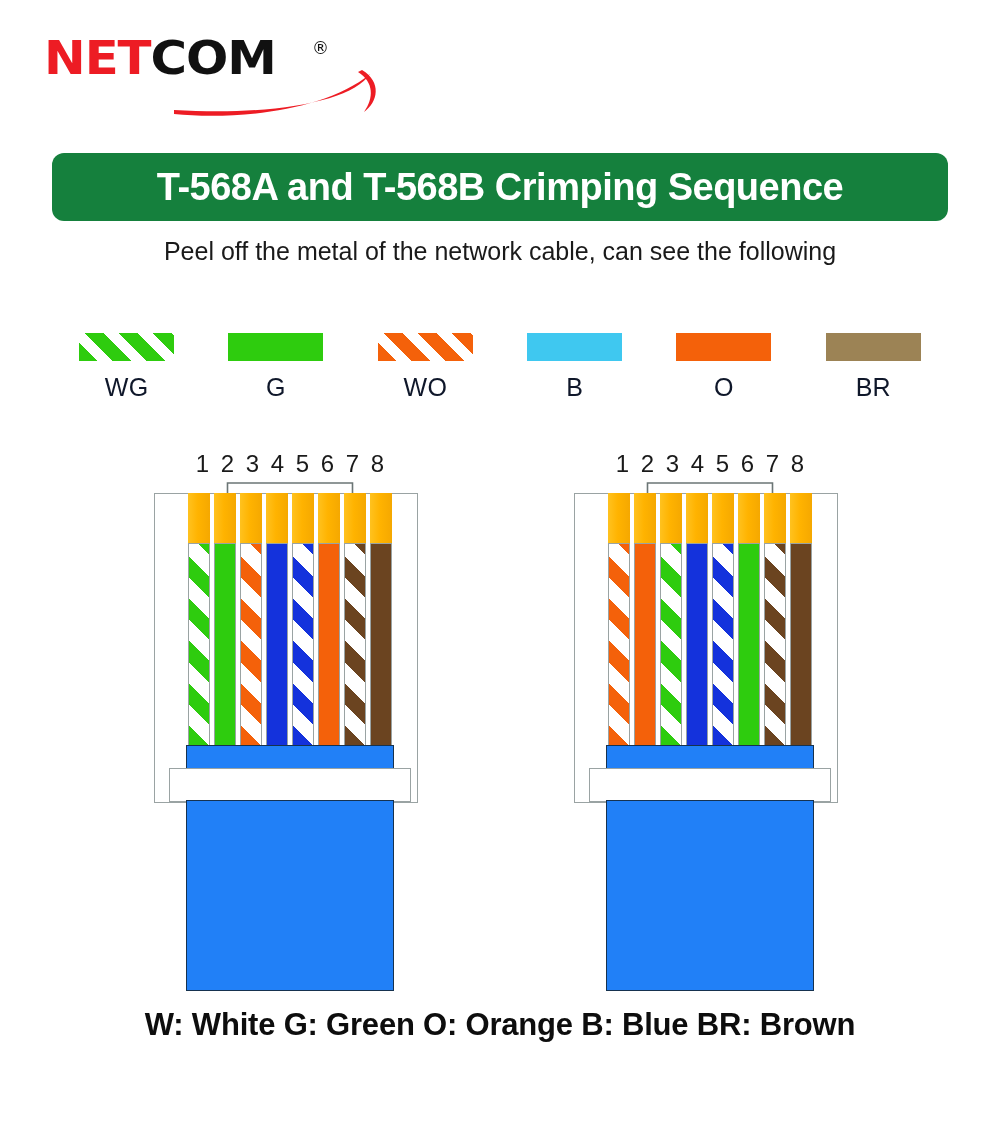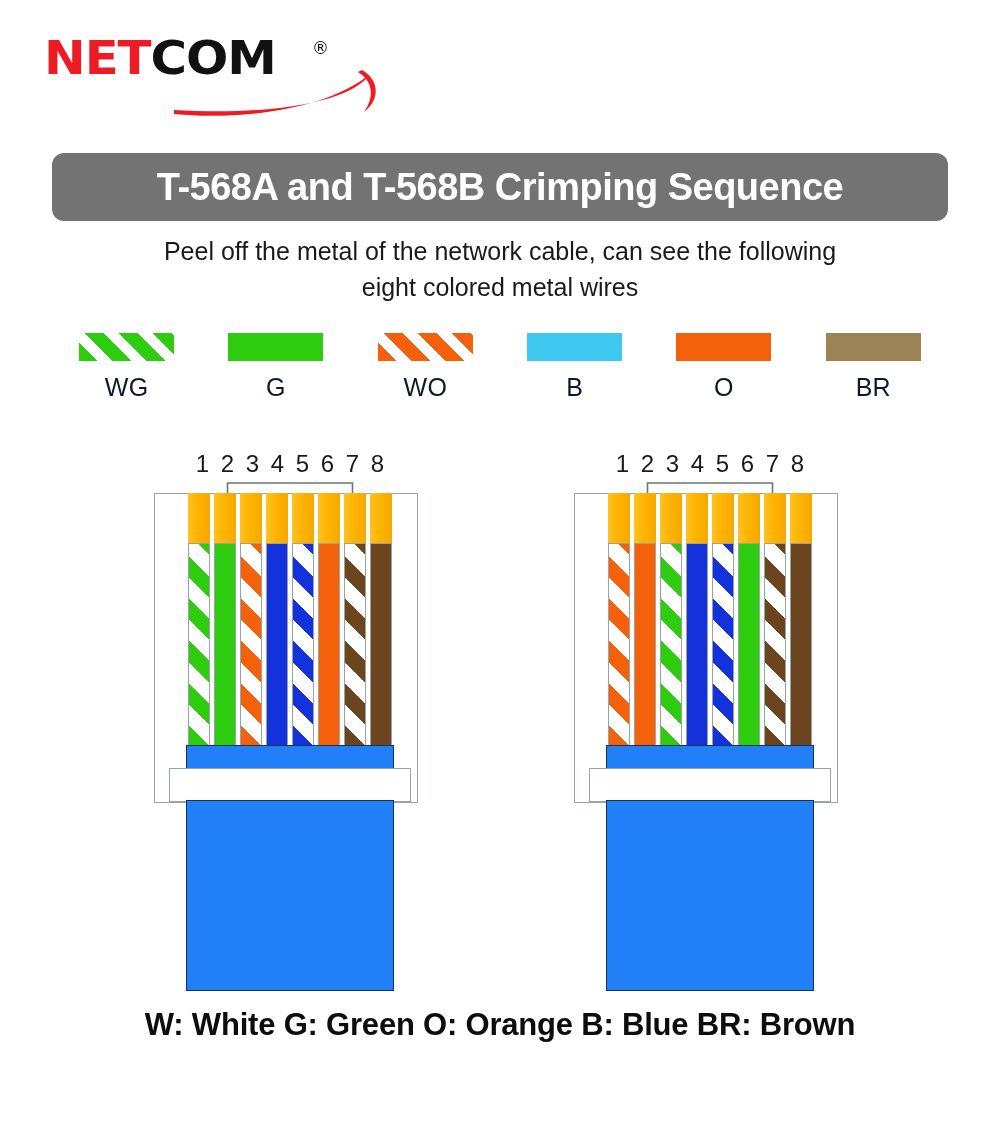--- a/index.html
+++ b/index.html
@@ -253,27 +253,26 @@
   <div id="logo-wordmark">
     <span id="logo-net">NET</span><span id="logo-com">COM</span>
   </div>
   <div id="logo-reg">®</div>
   <svg id="logo-swoosh" viewBox="0 0 210 50">
     <path d="M0 46 C 60 52, 150 44, 196 6 C 178 34, 96 48, 0 42 Z" fill="#ED1C24"></path>
     <path d="M188 2 C 208 14, 204 34, 190 44 C 200 30, 200 14, 184 4 Z" fill="#ED1C24"></path>
   </svg>
 </div>
 
-<div id="title-banner" style="background: #737373;">
+<div id="title-banner" style="background: #15803d;">
   <div id="title-text" style="color: rgb(255, 255, 255);">T-568A and T-568B Crimping Sequence</div>
 </div>
 
 <div id="subtitle">
   <div>Peel off the metal of the network cable, can see the following</div>
-  <div>eight colored metal wires</div>
 </div>
 
 <div id="legend">
     <div class="legend-item">
       <div class="legend-swatch" style="background: repeating-linear-gradient(45deg, rgb(46, 204, 14) 0px, rgb(46, 204, 14) 13px, rgb(255, 255, 255) 13px, rgb(255, 255, 255) 24px);"></div>
       <div class="legend-label">WG</div>
     </div>
     <div class="legend-item">
       <div class="legend-swatch" style="background: rgb(46, 204, 14);"></div>
       <div class="legend-label">G</div>

